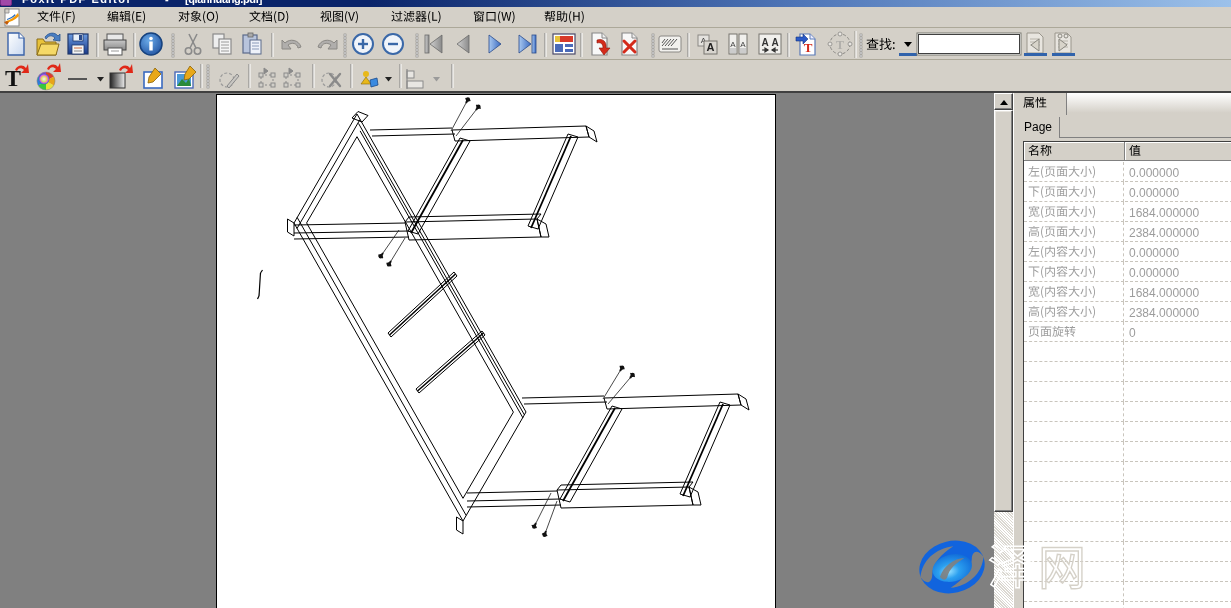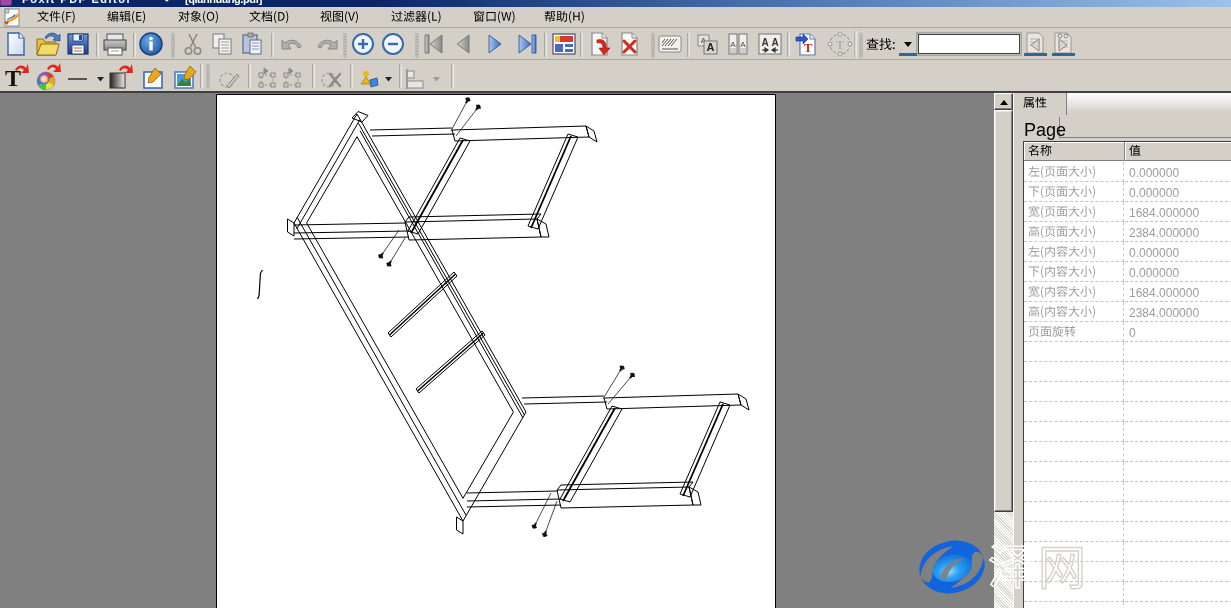--- a/index.html
+++ b/index.html
@@ -14,21 +14,21 @@
 #main { position:absolute; left:0; top:93px; width:1231px; height:515px; }
 #canvas { position:absolute; left:0; top:0; width:994px; height:515px; background:#808080; }
 #page { position:absolute; left:216px; top:1px; width:560px; height:514px; background:#fff; border:1px solid #000; border-bottom:none; }
 #vscroll { position:absolute; left:994px; top:0; width:19px; height:515px; background:repeating-linear-gradient(45deg,#ffffff 0 1px,#dbd8d1 1px 2px); }
 #vs-up { position:absolute; left:0; top:0; width:19px; height:17px; background:#d4d0c8; border:1px solid; border-color:#fff #404040 #404040 #fff; box-shadow:inset -1px -1px 0 #808080, inset 1px 1px 0 #d4d0c8; }
 #vs-up:after { content:""; position:absolute; left:5px; top:6px; width:0; height:0; border-left:4px solid transparent; border-right:4px solid transparent; border-bottom:5px solid #000; }
 #vs-thumb { position:absolute; left:0; top:17px; width:19px; height:402px; background:#d4d0c8; border:1px solid; border-color:#fff #404040 #404040 #fff; box-shadow:inset -1px -1px 0 #808080, inset 1px 1px 0 #e8e5df; }
 #panel { position:absolute; left:1013px; top:0; width:218px; height:515px; background:#d4d0c8; border-left:1px solid #fff; }
 #pcaption { position:absolute; left:1px; top:0px; width:216px; height:22px; background:linear-gradient(180deg,#ffffff 0%,#d4d0c8 90%); }
 #pcaption .tab { position:absolute; left:0; top:0; width:52px; height:22px; background:#d4d0c8; border-right:1px solid #808080; font-size:12px; color:#000; padding:4px 0 0 8px; }
-#ptabs { position:absolute; left:1px; top:22px; width:216px; height:23px; font-size:18px; }
+#ptabs { position:absolute; left:1px; top:22px; width:216px; height:23px; font-size:12px; }
 #ptabs .tab2 { position:absolute; left:0; top:2px; width:45px; height:21px; padding:3px 0 0 9px; border-right:1px solid #808080; }
 #ptabs .tabline { position:absolute; left:45px; right:0; bottom:0px; height:1px; background:#808080; }
 #ptable { position:absolute; left:9px; top:48px; width:209px; height:467px; background:#fff; border-left:1px solid #404040; border-top:1px solid #404040; font-size:12px; }
 .phead { position:absolute; top:0; height:19px; background:#d4d0c8; color:#000; border-right:1px solid #808080; border-bottom:1px solid #808080; box-shadow:inset 1px 1px 0 #fff; padding:3px 0 0 4px; }
 .prow { position:absolute; height:20px; color:#9c9c9c; white-space:nowrap; }
 .prow .nm { position:absolute; left:0; top:0; width:100px; height:20px; padding:4px 0 0 4px; border-bottom:1px dashed #c9c5bd; border-right:1px dashed #c9c5bd; }
 .prow .vl { position:absolute; left:101px; top:0; width:108px; height:20px; padding:4px 0 0 4px; border-bottom:1px dashed #c9c5bd; }
 #wm { position:absolute; left:916px; top:437px; width:200px; height:72px; }
 </style>
 </head>

